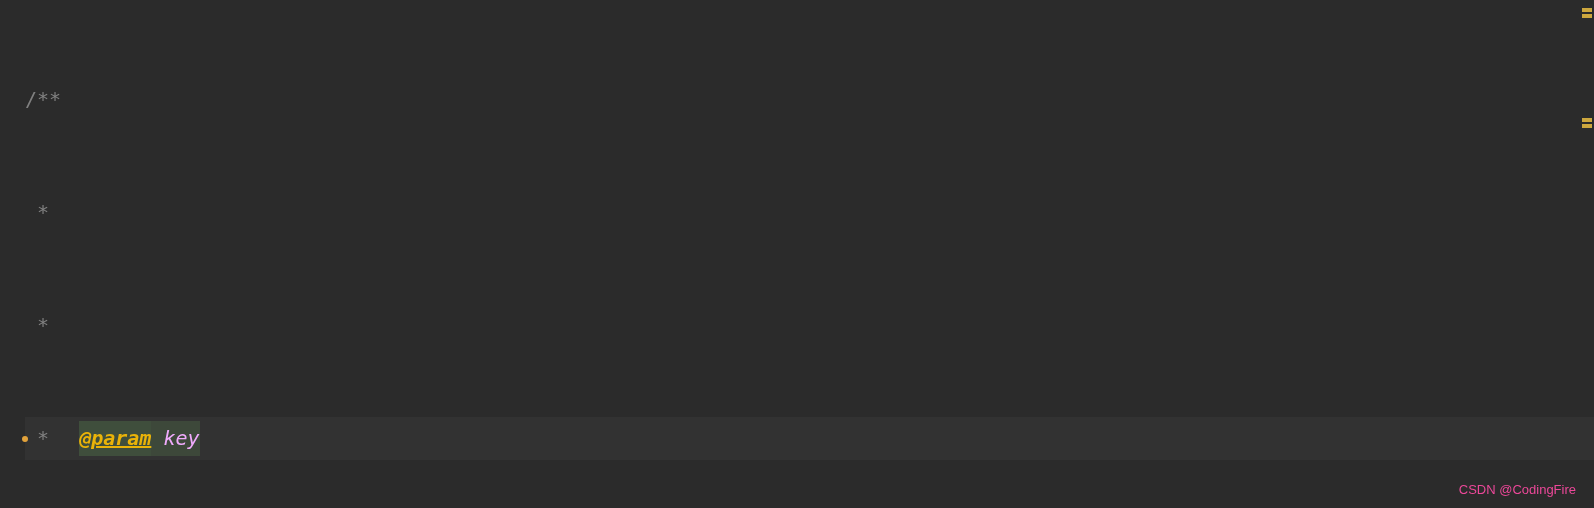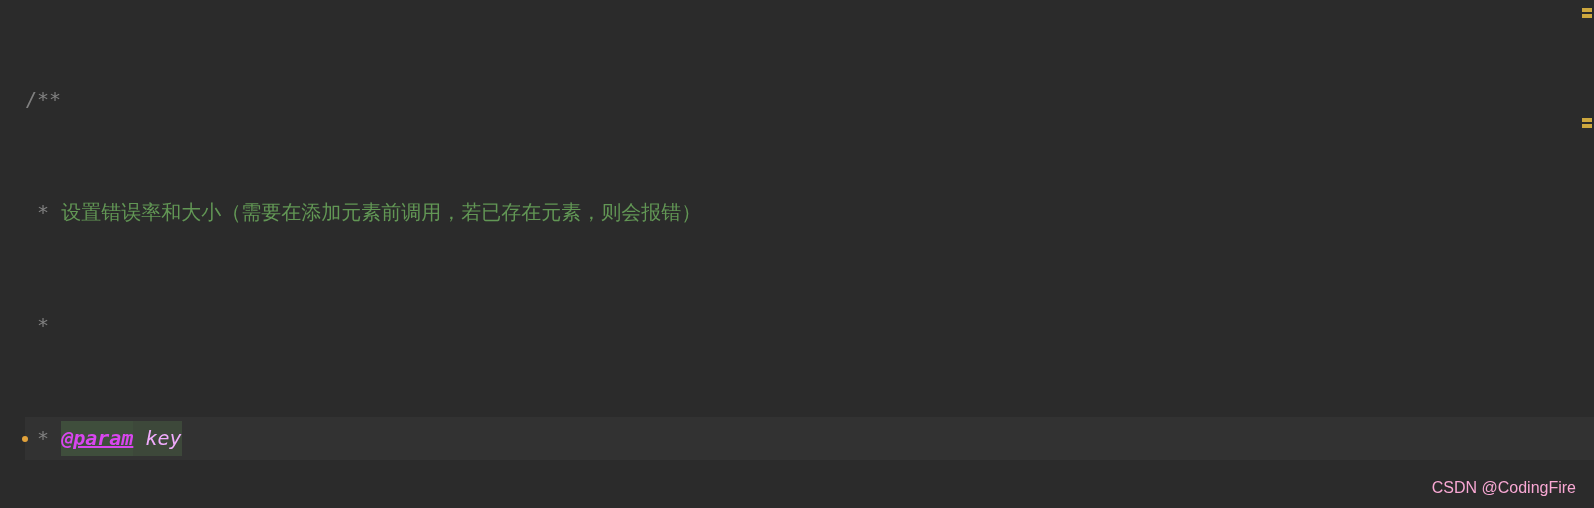--- a/index.html
+++ b/index.html
@@ -29,25 +29,26 @@
       align-items: center;
       position: relative;
     }
     .line.highlighted {
       background: #323232;
     }
     .comment-gray {
       color: #808080;
     }
     .doc-tag-hl {
-      color: #d946ef;
+      color: #eab308;
       font-weight: bold;
       font-style: italic;
       text-decoration: underline;
       background: rgba(98, 151, 85, 0.28);
+      margin-left: 18px;
     }
     .doc-param-name-hl {
       color: #f0abfc;
       font-style: italic;
       background: rgba(98, 151, 85, 0.22);
     }
     .comment-text {
       color: #629755;
     }
     .left-gutter-dot {
@@ -75,31 +76,31 @@
       background: #cda73e;
     }
     .marker.m1 { top: 8px; }
     .marker.m2 { top: 14px; }
     .marker.m3 { top: 118px; }
     .marker.m4 { top: 124px; }
     .watermark {
       position: absolute;
       right: 18px;
       bottom: 6px;
-      font-size: 16px;
-      color: #f9a8d4;
+      font-size: 13px;
+      color: #ec4899;
       font-family: Arial, sans-serif;
     }
   </style>
 </head>
 <body>
 
 <div class="editor">
   <div class="line"><span class="comment-gray">/**</span></div>
-  <div class="line"><span class="comment-gray"> * </span><span class="comment-text">设置错误率和大小（需要在添加元素前调用，若已存在元素，则会报错）</span></div>
+  <div class="line"><span class="comment-gray"> * </span></div>
   <div class="line"><span class="comment-gray"> * </span></div>
   <div class="line highlighted"><span class="left-gutter-dot"></span><span class="comment-gray"> * </span><span class="doc-tag-hl">@param</span><span class="doc-param-name-hl"> key</span></div>
   
   
   
   
   
   
   
 </div>

